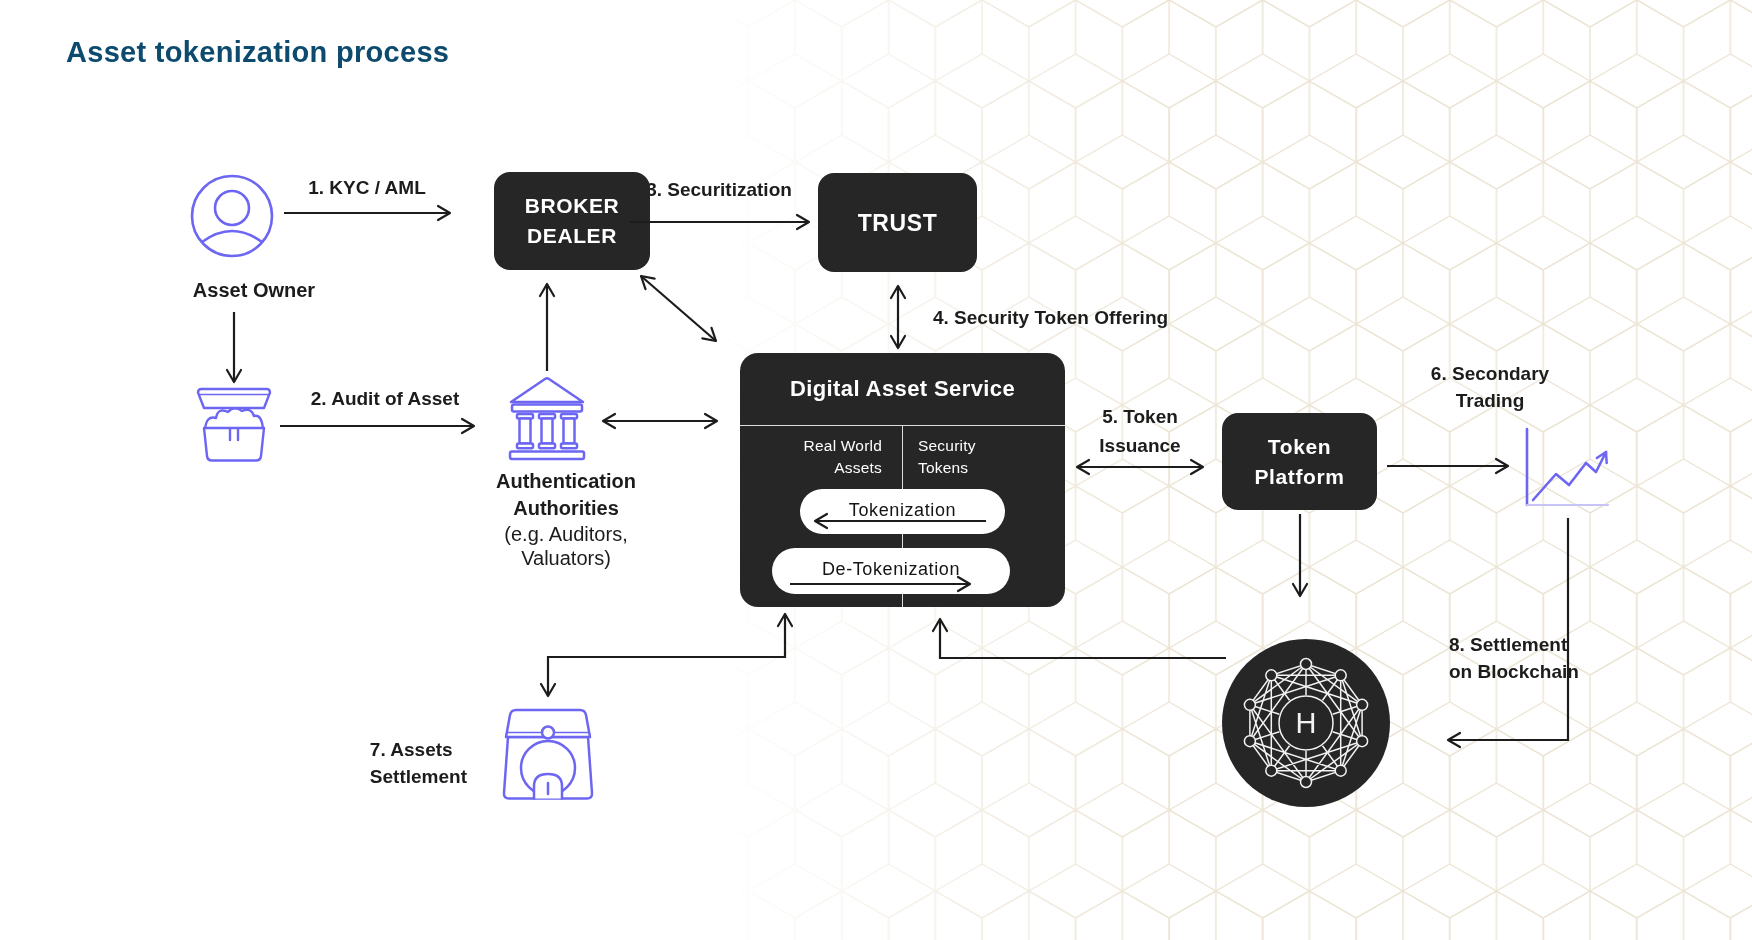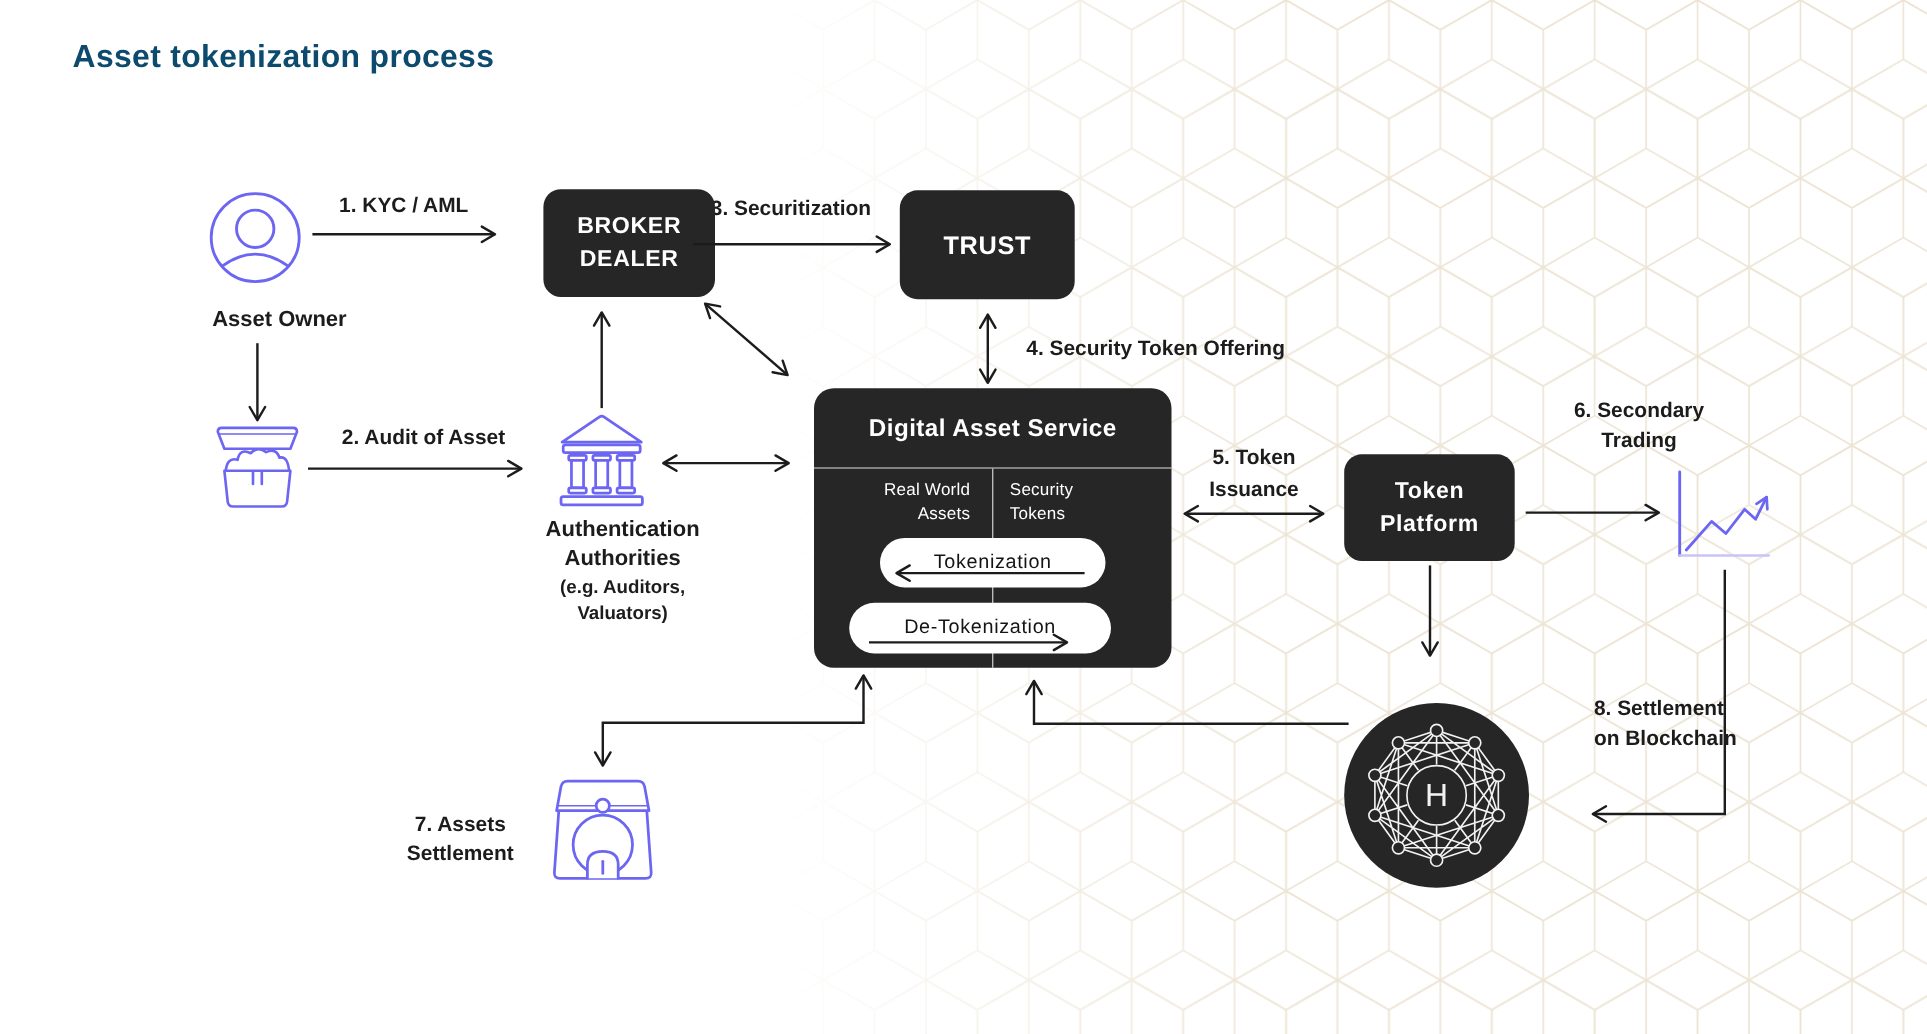--- a/index.html
+++ b/index.html
@@ -3,23 +3,23 @@
 <meta charset="utf-8">
 <style>
   html,body{margin:0;padding:0;background:#fff;}
   .canvas{position:relative;width:1752px;height:940px;overflow:hidden;background:#ffffff;
           font-family:"Liberation Sans","DejaVu Sans",sans-serif;color:#1c1c1c;}
   .abs{position:absolute;}
   svg.layer{position:absolute;left:0;top:0;pointer-events:none;}
   .title{position:absolute;left:66px;top:36px;font-size:29px;font-weight:700;letter-spacing:.3px;color:#0c4a6e;margin:0;}
   .step{position:absolute;font-size:19px;font-weight:700;white-space:nowrap;line-height:27px;}
   .step.center{transform:translateX(-50%);text-align:center;}
-  .step.rightalign{text-align:center;}
+  .step.rightalign{text-align:left;}
   .nodelabel{position:absolute;font-size:20px;font-weight:700;transform:translateX(-50%);text-align:center;white-space:nowrap;line-height:27px;margin-left:20px;}
-  .nodelabel .sub{font-size:17px;font-weight:700;line-height:24px;}
+  .nodelabel .sub{font-size:20px;font-weight:400;line-height:24px;}
   .box{position:absolute;background:#262626;border-radius:16px;color:#fff;display:flex;flex-direction:column;
        align-items:center;justify-content:center;font-weight:700;font-size:21px;letter-spacing:.6px;line-height:30px;z-index:2;}
   .box.single{font-size:23px;}
   .das{display:block;border-radius:18px;z-index:2;}
   .das-title{height:72px;display:flex;align-items:center;justify-content:center;font-size:22px;font-weight:700;
              letter-spacing:.4px;border-bottom:1.5px solid rgba(255,255,255,.85);}
   .das-body{position:relative;height:calc(100% - 73.5px);}
   .das-vdiv{position:absolute;left:161.5px;top:0;bottom:0;width:1.5px;background:rgba(255,255,255,.85);}
   .das-col{position:absolute;top:9px;font-size:15.5px;font-weight:400;line-height:21.5px;letter-spacing:.2px;}
   .das-col.left{right:183px;text-align:right;}

